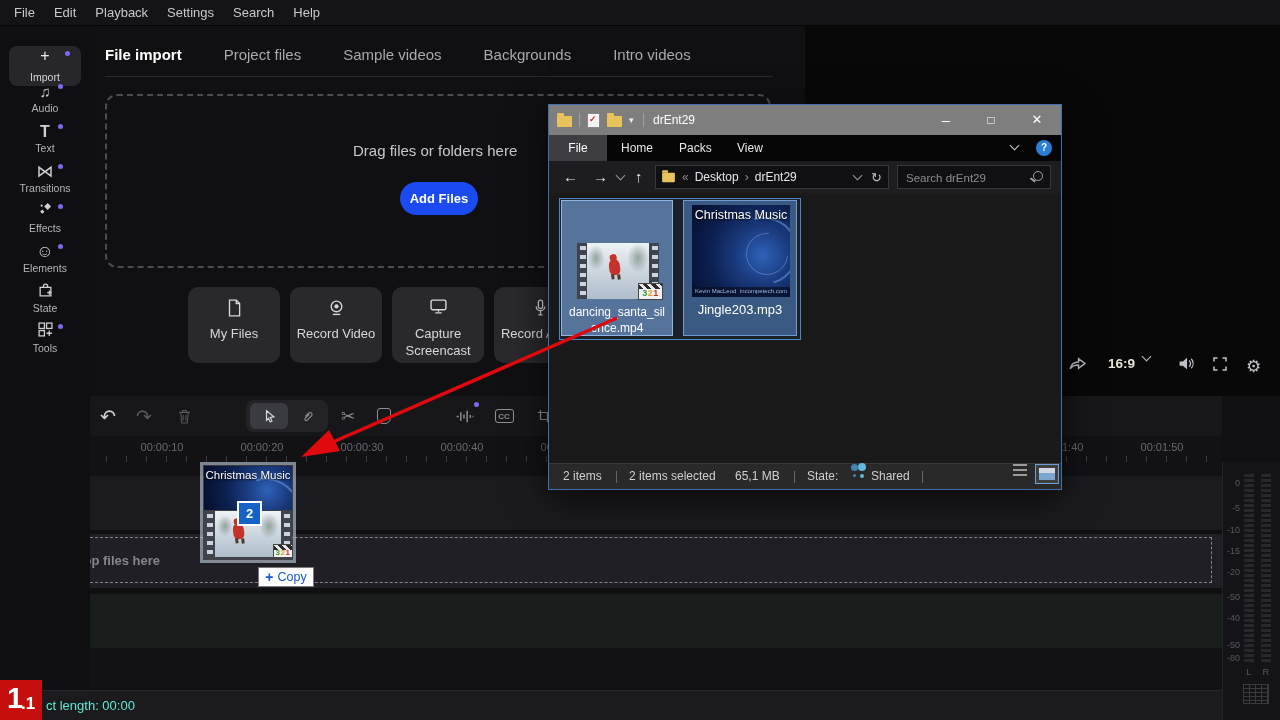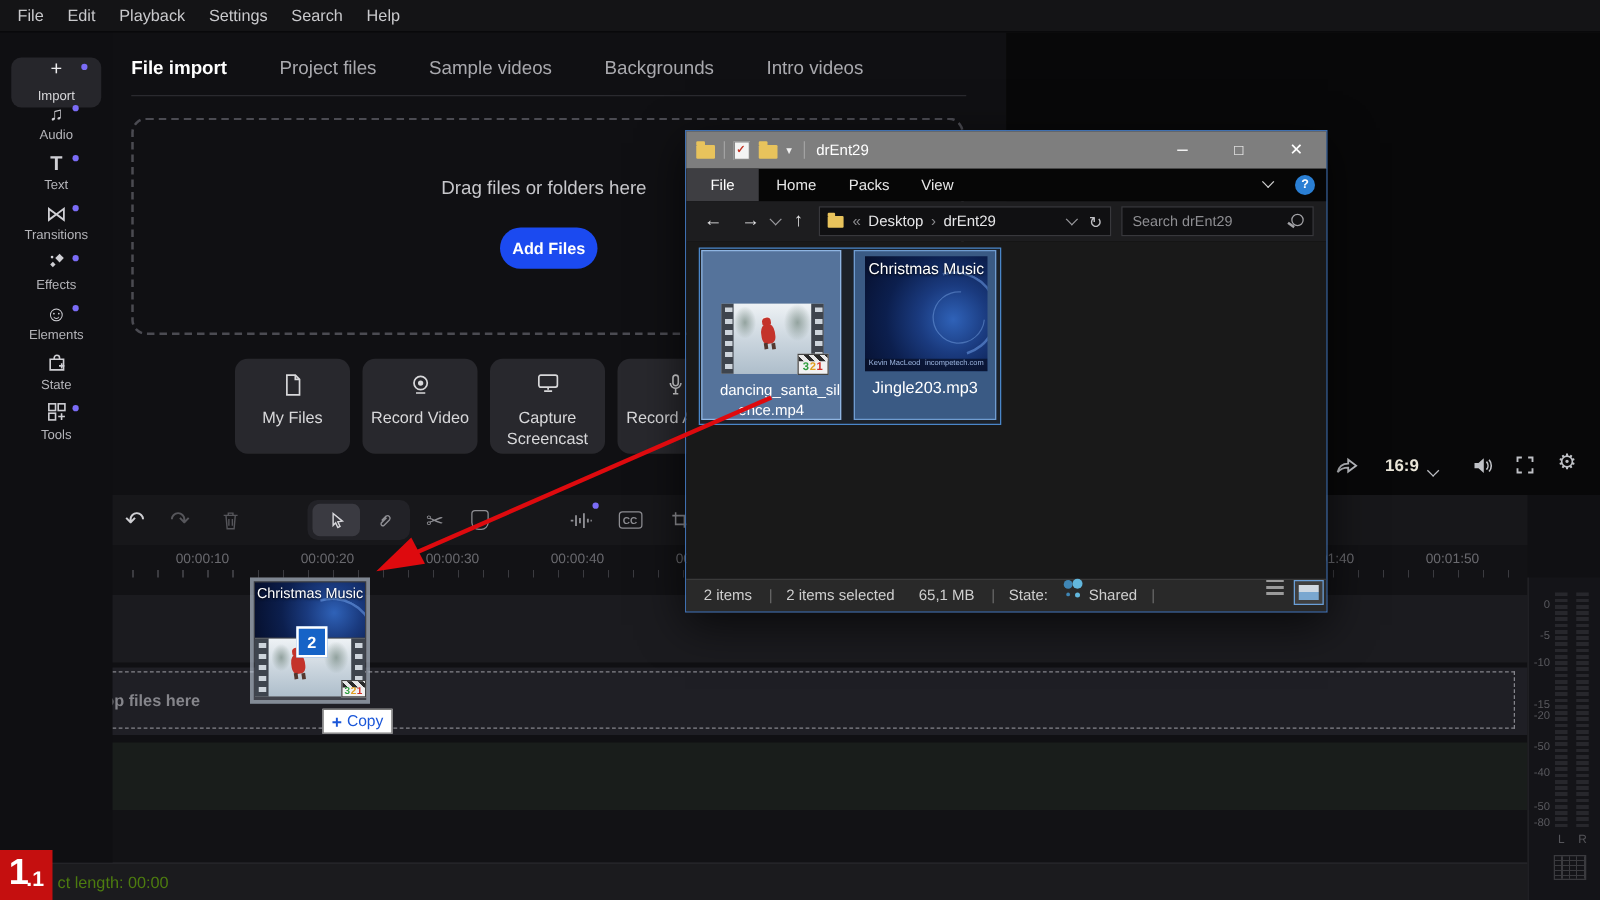--- a/index.html
+++ b/index.html
@@ -41,21 +41,21 @@
             font-size:13px;font-weight:bold;display:flex;align-items:center;justify-content:center;cursor:pointer;}
   .card{position:absolute;top:287px;width:92px;height:76px;background:#28282d;border-radius:10px;cursor:pointer;
         display:flex;flex-direction:column;align-items:center;padding-top:12px;box-sizing:border-box;}
   .card .ic{height:20px;color:#d8d8da;}
   .card .lbl{font-size:13px;color:#d8d8da;text-align:center;line-height:17px;margin-top:6px;}
 
   
   .preview{left:805px;top:26px;width:475px;height:370px;background:#080809;z-index:1;}
   .wm1{left:1062px;top:138px;font-size:44px;font-weight:bold;color:#3a3a3f;letter-spacing:2px;}
   .wm2{left:1062px;top:192px;font-size:34px;color:#2b2b30;}
-  .pctrl{top:356px;height:24px;display:flex;align-items:flex-end;color:#bfc1c6;z-index:2;}
+  .pctrl{top:356px;height:24px;display:flex;align-items:flex-start;color:#bfc1c6;z-index:2;}
   .aspect{font-size:13.5px;font-weight:bold;color:#e9e5d8;}
   .chev{display:inline-block;width:6px;height:6px;border-right:1.6px solid currentColor;border-bottom:1.6px solid currentColor;
         transform:rotate(45deg);margin-top:-3px;}
 
   
   .tl-toolbar{left:0;top:396px;width:1222px;height:40px;background:#17171a;z-index:1;}
   .tool{position:absolute;top:8px;width:24px;height:24px;color:#8e8e93;cursor:pointer;}
   .tool.bright{color:#e2e2e5;}
   .tool.dim{color:#56565b;}
   .vsep{position:absolute;top:11px;width:1px;height:18px;background:#2c2c31;}
@@ -91,21 +91,21 @@
   .mgrid{position:absolute;left:20px;top:222px;width:26px;height:20px;border:1px solid #3a3a3e;box-sizing:border-box;
          background:repeating-linear-gradient(180deg,transparent 0 3px,#3a3a3e 3px 4px),
                     repeating-linear-gradient(90deg,transparent 0 5px,#3a3a3e 5px 6px);}
 
   
   .botarea{left:0;top:648px;width:1222px;height:42px;background:#121215;}
   .botbar{left:0;top:690px;width:1222px;height:30px;background:#1b1b1e;border-top:1px solid #28282c;box-sizing:border-box;}
   .verbadge{left:0;top:680px;width:42px;height:40px;background:#c50f0f;z-index:25;color:#fff;}
   .verbadge .b{position:absolute;left:7px;top:2px;font-size:29px;font-weight:bold;}
   .verbadge .s{position:absolute;left:21px;top:14px;font-size:17px;font-weight:bold;}
-  .lentext{left:46px;top:698px;font-size:13px;color:#4d7c0f;}
+  .lentext{left:46px;top:698px;font-size:13px;color:#5eead4;}
 
   
   .xp{left:548px;top:104px;width:512px;height:384px;z-index:10;border:1px solid #3f6fb0;box-sizing:content-box;
       box-shadow:0 10px 34px rgba(0,0,0,.65);font-size:12px;}
   .xp-title{position:absolute;left:0;top:0;width:512px;height:30px;background:#7e7e7e;}
   .folder{display:inline-block;width:15px;height:11px;background:#e8c35c;border-radius:1px;position:relative;}
   .folder::before{content:"";position:absolute;left:0;top:-3px;width:7px;height:3px;background:#e8c35c;border-radius:1px 1px 0 0;}
   .qsep{display:inline-block;width:1px;height:14px;background:#a2a2a2;}
   .propdoc{display:inline-block;width:11px;height:13px;background:#f4f4f4;border:1px solid #888;position:relative;}
   .propdoc::after{content:"✓";position:absolute;left:1px;top:0px;font-size:9px;color:#c23324;font-weight:bold;}
@@ -438,21 +438,21 @@
   <div class="abs lentext">ct length: 00:00</div>
   <div class="abs verbadge">
     <span class="b">1</span>
     <span class="s">.1</span>
   </div>
 
   <div class="abs meters">
     <span class="m-lbl" style="top:16px">0</span>
     <span class="m-lbl" style="top:41px">-5</span>
     <span class="m-lbl" style="top:63px">-10</span>
-    <span class="m-lbl" style="top:96px">-15</span>
+    <span class="m-lbl" style="top:84px">-15</span>
     <span class="m-lbl" style="top:105px">-20</span>
     <span class="m-lbl" style="top:130px">-50</span>
     <span class="m-lbl" style="top:151px">-40</span>
     <span class="m-lbl" style="top:178px">-50</span>
     <span class="m-lbl" style="top:191px">-80</span>
     <span class="mbar" style="left:21px"></span>
     <span class="mbar" style="left:38px"></span>
     <span class="m-ch" style="left:21px">L</span>
     <span class="m-ch" style="left:38px">R</span>
     <span class="mgrid"></span>
@@ -537,21 +537,21 @@
             <span class="santa" style="left:22px;top:16px;"></span>
           </div>
           <span class="sprocket" style="width:10px;"></span>
         </div>
         <span class="clapper" style="left:76px;top:82px;">
           <span class="top"></span>
           <span class="digits">
             <span class="d3">3</span><span class="d2">2</span><span class="d1">1</span>
           </span>
         </span>
-        <span class="name" style="top:104px;text-align:right;">dancing_santa_sil</span>
+        <span class="name" style="top:104px;">dancing_santa_sil</span>
         <span class="name" style="top:120px;">ence.mp4</span>
       </div>
       <div class="tile" style="left:134px;width:114px;background:#3a5a84;border:1px solid #6f9cd0;">
         <div class="albumart" style="left:8px;top:4px;width:98px;height:92px;">
           <span class="swirl"></span>
           <span class="swirl2"></span>
           <span class="t">Christmas Music</span>
           <span class="credits">
             <span>Kevin MacLeod</span>
             <span>incompetech.com</span>

